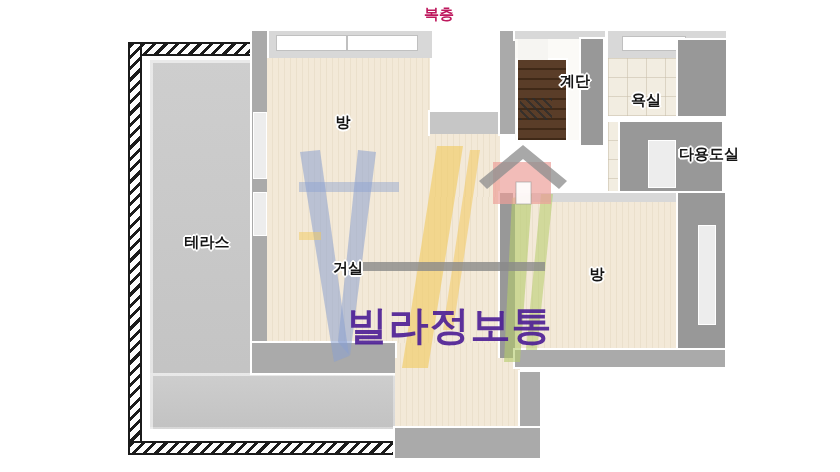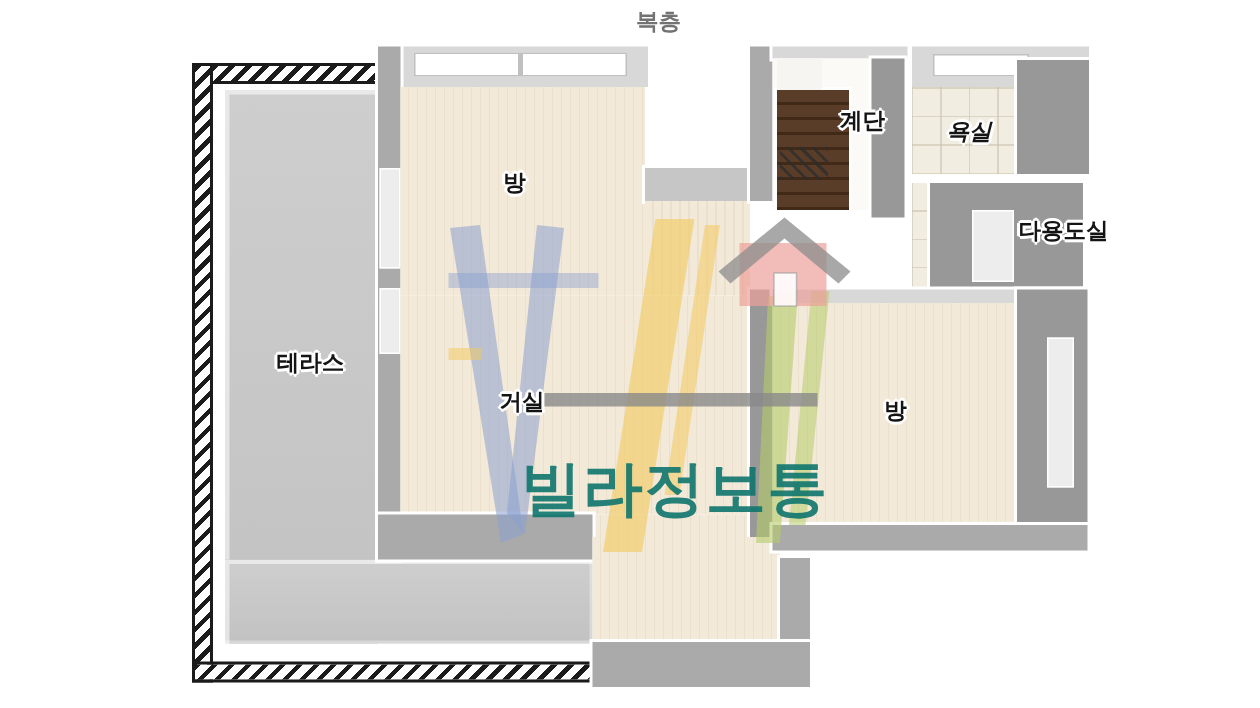--- a/index.html
+++ b/index.html
@@ -34,28 +34,28 @@
           box-shadow:0 0 0 2px #ffffff;}
   .stair-hatch{background:repeating-linear-gradient(45deg,#2c2c2c 0 2px,transparent 2px 6px);opacity:.75;}
   .stair-landing{background:#f6f5f2;}
 
   
   .room-label{position:absolute;transform:translate(-50%,-50%);z-index:10;
       font-size:15px;font-weight:700;color:#141414;white-space:nowrap;
       text-shadow:-2px 0 0 #fff,2px 0 0 #fff,0 -2px 0 #fff,0 2px 0 #fff,
                   -1px -1px 0 #fff,1px -1px 0 #fff,-1px 1px 0 #fff,1px 1px 0 #fff;}
   .plan-title{position:absolute;left:397px;top:5px;width:84px;text-align:center;z-index:10;
-      font-size:15px;font-weight:700;color:#737373;}
+      font-size:15px;font-weight:700;color:#be185d;}
 
   
   .wm{z-index:5;pointer-events:none;}
   .wm-tagline{position:absolute;left:338px;top:277px;width:224px;text-align:center;z-index:5;
       font-size:18px;font-weight:700;color:#b5aa99;opacity:.95;white-space:nowrap;}
   .wm-brand{position:absolute;left:333px;top:298px;width:234px;text-align:center;z-index:5;
-      font-size:40px;font-weight:700;color:#0f766e;letter-spacing:1px;opacity:.9;white-space:nowrap;}
+      font-size:40px;font-weight:700;color:#4c1d95;letter-spacing:1px;opacity:.9;white-space:nowrap;}
 
   .window{background:#ffffff;border:1px solid #c0c0c0;}
   .window-split{background:linear-gradient(90deg,transparent 49%,#c0c0c0 49%,#c0c0c0 51%,transparent 51%),#ffffff;border:1px solid #c0c0c0;}
 </style>
 </head>
 <body>
 
 <div class="canvas">
 
   <div class="plan-title">복층</div>
@@ -125,17 +125,17 @@
     </g>
     <rect x="360" y="262" width="185" height="9" fill="#8a8a8a" fill-opacity="0.8"></rect>
   </svg>
 
   <div class="wm-brand">빌라정보통</div>
 
   <div class="room-label" style="left:207px;top:242px;">테라스</div>
   <div class="room-label" style="left:343px;top:122px;">방</div>
   <div class="room-label" style="left:348px;top:268px;">거실</div>
   <div class="room-label" style="left:575px;top:81px;">계단</div>
-  <div class="room-label" style="left:646px;top:88px;font-style:italic;">욕실</div>
+  <div class="room-label" style="left:646px;top:100px;">욕실</div>
   <div class="room-label" style="left:709px;top:154px;text-align:center;">다용도실</div>
   <div class="room-label" style="left:597px;top:274px;">방</div>
 
 </div>
 
 </body></html>

